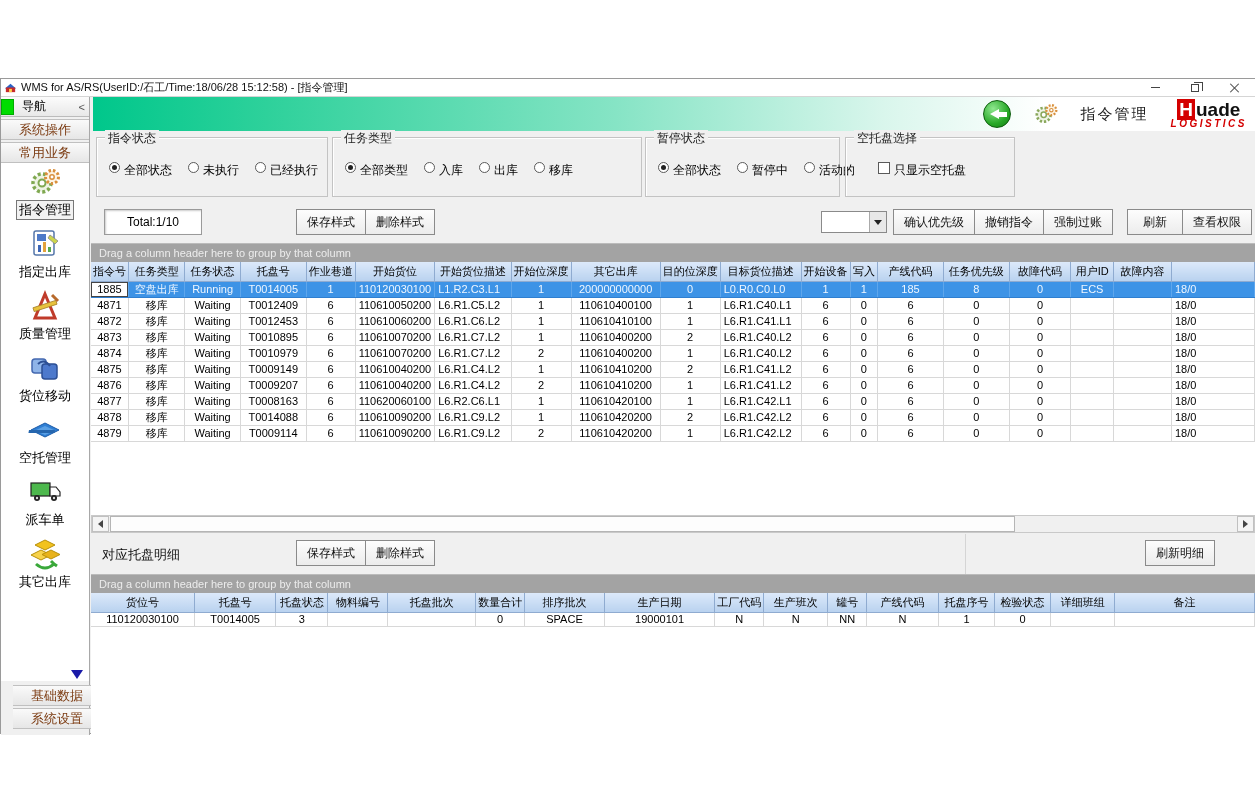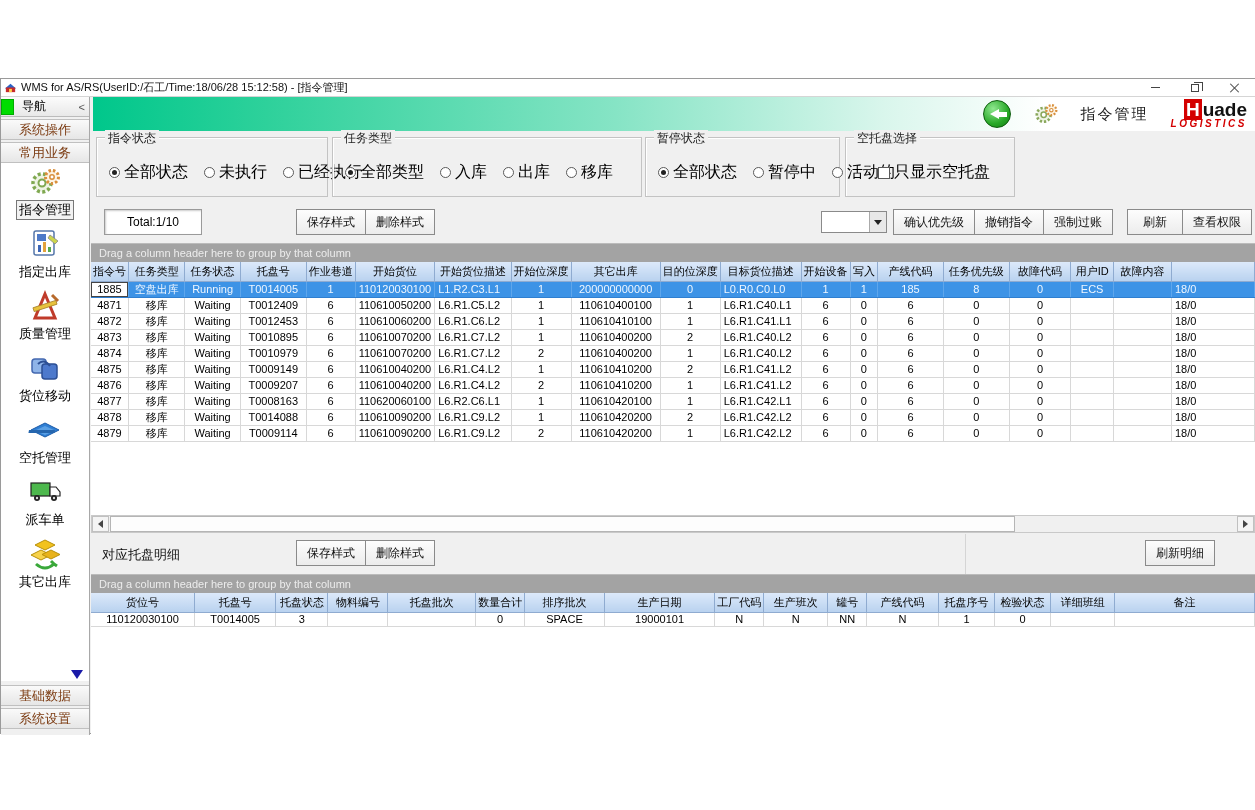--- a/index.html
+++ b/index.html
@@ -22,39 +22,39 @@
   .nav-header { height:20px; background:linear-gradient(#fcfcfc,#e8e8e8); border-bottom:1px solid #bbb; display:flex; align-items:center; font-size:12px; }
   .nav-green { width:13px; height:16px; background:#00dc00; margin-right:8px; border:1px solid #0a0; }
   .nav-collapse { margin-left:auto; margin-right:4px; color:#555; font-size:11px; }
   .side-btn { height:21px; margin-top:2px; background:linear-gradient(#fafafa,#e6e6e6); border:1px solid #c0c0c0; border-left:none; border-right:none; display:flex; align-items:center; justify-content:center; font-size:13px; color:#7b3a10; cursor:pointer; }
   .icon-panel { position:absolute; left:0; top:66px; width:88px; height:518px; background:#fff; overflow:hidden; }
   .icon-item { width:100%; height:62px; display:flex; flex-direction:column; align-items:center; padding-top:2px; cursor:pointer; }
   .icon-item svg { width:34px; height:34px; }
   .icon-label { font-size:13px; color:#000; margin-top:1px; padding:0 2px; border:1px solid transparent; white-space:nowrap; }
   .icon-item.selected .icon-label { border:1px solid #777; background:#f2f2f2; }
   .scroll-down { position:absolute; right:6px; bottom:2px; width:0; height:0; border-left:6px solid transparent; border-right:6px solid transparent; border-top:9px solid #1a1aa8; cursor:pointer; }
-  .bottom-btns { position:absolute; left:0; bottom:6px; width:88px; }
+  .bottom-btns { position:absolute; left:12px; bottom:6px; width:88px; }
   
   .content { position:absolute; left:90px; top:18px; right:0; height:638px; background:#f0f0f0; overflow:hidden; }
   .banner { position:absolute; left:2px; top:0; right:0; height:34px; background:linear-gradient(90deg,#00c78b 0%,#2ed19b 15%,#86e4c5 45%,#d9f6ec 68%,#ffffff 82%,#ffffff 100%); display:flex; align-items:center; }
   .banner-right { margin-left:auto; display:flex; align-items:center; gap:22px; padding-right:8px; }
   .back-btn { width:28px; height:28px; border-radius:50%; background:radial-gradient(circle at 35% 30%, #8fe88f, #28a828 60%, #117a11); border:1px solid #0c5c0c; display:flex; align-items:center; justify-content:center; cursor:pointer; }
   .back-arrow { width:0; height:0; border-top:5px solid transparent; border-bottom:5px solid transparent; border-right:9px solid #fff; position:relative; margin-left:-4px; }
   .back-arrow:after { content:""; position:absolute; left:9px; top:-2.5px; width:8px; height:5px; background:#fff; }
   .page-title { font-size:15px; color:#222; letter-spacing:2px; }
-  .logo { text-align:right; line-height:1; }
+  .logo { text-align:center; line-height:1; }
   .logo-top { font-size:19px; font-weight:bold; color:#111; }
   .logo-top .h { color:#fff; background:#d40000; padding:0 2px; margin-right:1px; }
   .logo-bottom { font-size:10px; font-weight:bold; font-style:italic; color:#d40000; letter-spacing:2.5px; }
   
   .filters { position:absolute; left:0; top:34px; width:100%; height:70px; }
   .groupbox { position:absolute; top:6px; height:60px; border:1px solid #c3c3c3; box-shadow:inset 1px 1px 0 #fff; }
   .groupbox-title { position:absolute; top:-8px; left:8px; background:#f0f0f0; font-size:12px; color:#222; padding:0 3px; }
   .opts { position:absolute; left:12px; top:24px; display:flex; align-items:center; }
-  .opt { display:flex; align-items:center; margin-right:16px; font-size:16px; cursor:pointer; white-space:nowrap; }
+  .opt { display:flex; margin-right:16px; font-size:12px; cursor:pointer; white-space:nowrap; }
   .rb { width:11px; height:11px; border-radius:50%; border:1px solid #5a5a5a; background:#fff; margin-right:4px; position:relative; }
   .rb.on:after { content:""; position:absolute; left:2px; top:2px; width:5px; height:5px; border-radius:50%; background:#222; }
   .cb { width:12px; height:12px; border:1px solid #5a5a5a; background:#fff; margin-right:4px; position:relative; }
   .cb.on:after { content:""; position:absolute; left:2px; top:0px; width:5px; height:8px; border:solid #111; border-width:0 2px 2px 0; transform:rotate(40deg); }
   
   .toolbar { position:absolute; left:0; top:104px; width:100%; height:42px; }
   .total-box { position:absolute; left:13px; top:8px; width:98px; height:26px; background:#fff; border:1px solid #9a9a9a; box-shadow:inset 1px 1px 2px #ccc; display:flex; align-items:center; justify-content:center; font-size:12px; }
   .btn { height:26px; background:linear-gradient(#fdfdfd,#ececec); border:1px solid #8a8a8a; font-size:12px; color:#111; display:flex; align-items:center; justify-content:center; cursor:pointer; padding:0 10px; }
   .style-btns { position:absolute; left:205px; top:8px; display:flex; }
   .style-btns .btn + .btn { border-left:none; }

